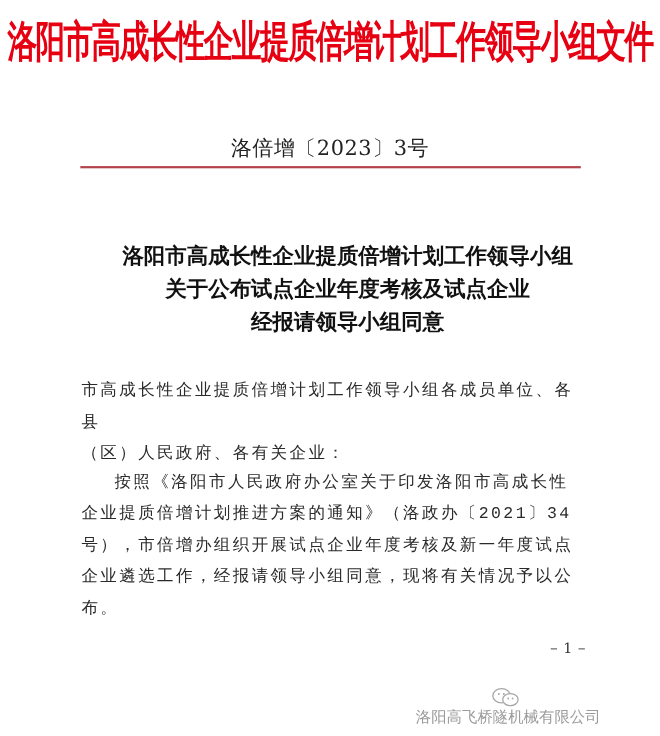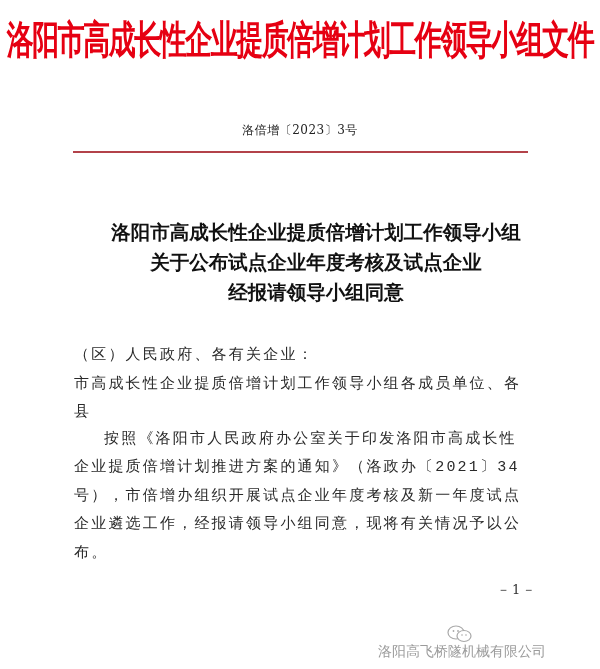--- a/index.html
+++ b/index.html
@@ -29,21 +29,21 @@
       transform: scaleY(1.45);
       transform-origin: top center;
       line-height: 30px;
     }
     .doc-number {
       position: absolute;
       left: 0;
       top: 122px;
       width: 600px;
       text-align: center;
-      font-size: 12px;
+      font-size: 19px;
       color: #222;
       letter-spacing: 0.5px;
     }
     .red-rule {
       position: absolute;
       left: 73px;
       top: 151px;
       width: 455px;
       height: 2px;
       background: #b3424a;
@@ -114,22 +114,22 @@
 
 <div class="red-rule"></div>
 
 <div class="title">
   <div>洛阳市高成长性企业提质倍增计划工作领导小组</div>
   <div>关于公布试点企业年度考核及试点企业</div>
   <div>经报请领导小组同意</div>
 </div>
 
 <div class="body-text">
+  <p>市高成长性企业提质倍增计划工作领导小组各成员单位、各县</p>
   <p>（区）人民政府、各有关企业：</p>
-  <p>市高成长性企业提质倍增计划工作领导小组各成员单位、各县</p>
   <p class="indent">按照《洛阳市人民政府办公室关于印发洛阳市高成长性企业提质倍增计划推进方案的通知》（洛政办〔2021〕34号），市倍增办组织开展试点企业年度考核及新一年度试点企业遴选工作，经报请领导小组同意，现将有关情况予以公布。</p>
 </div>
 
 <div class="page-number">－1－</div>
 
 <div class="watermark">
   <span class="wechat-icon">
     <svg width="26" height="18" viewBox="0 0 26 18">
       <ellipse cx="9" cy="7.5" rx="8" ry="6.5" fill="none" stroke="#9a9a9a" stroke-width="1.2"></ellipse>
       <ellipse cx="17" cy="11" rx="7" ry="5.5" fill="#ffffff" stroke="#9a9a9a" stroke-width="1.2"></ellipse>

